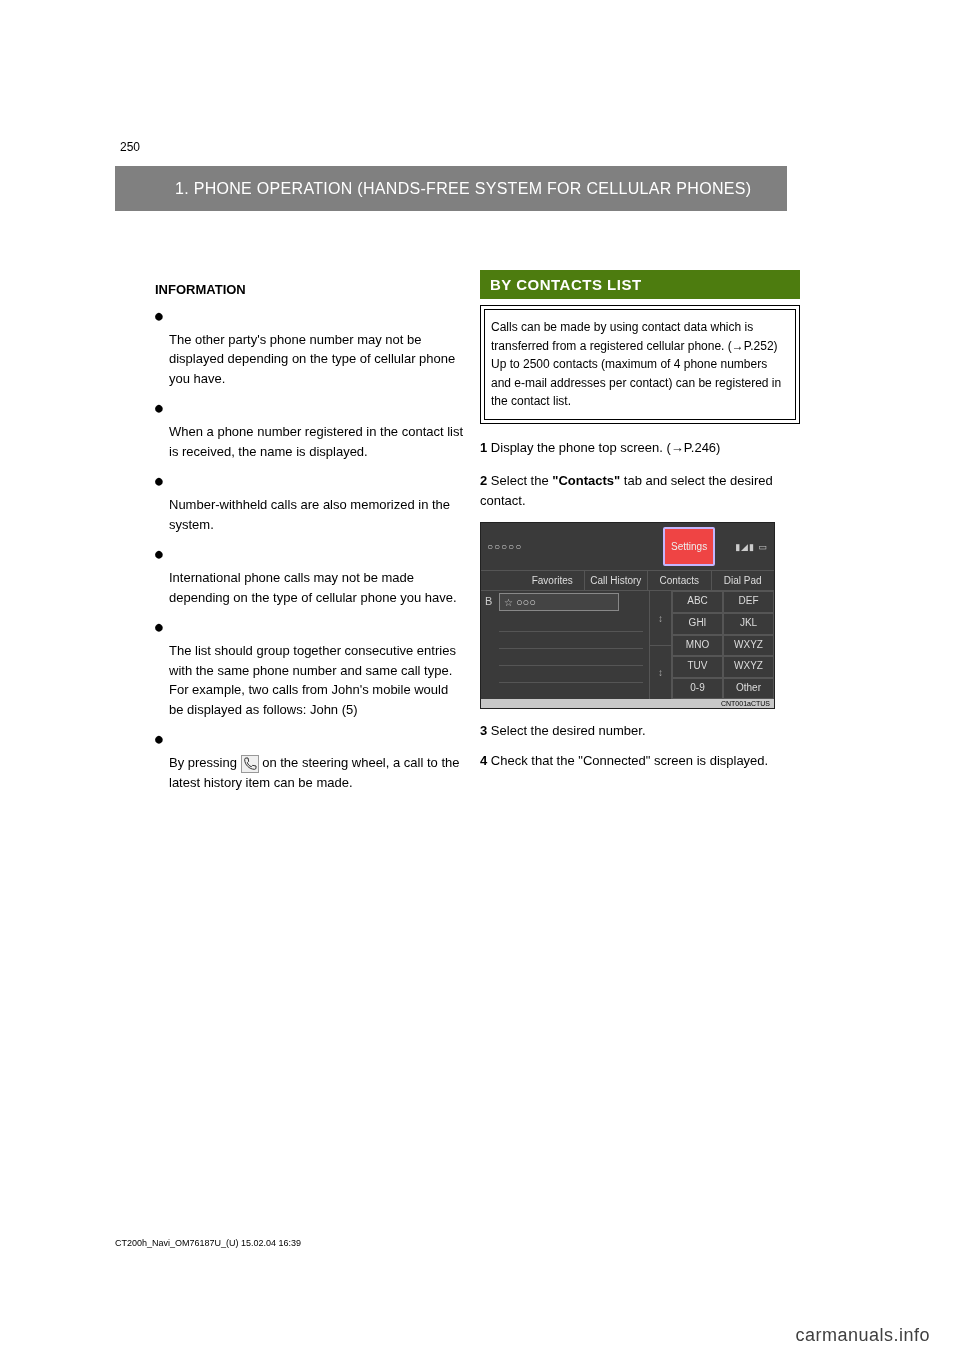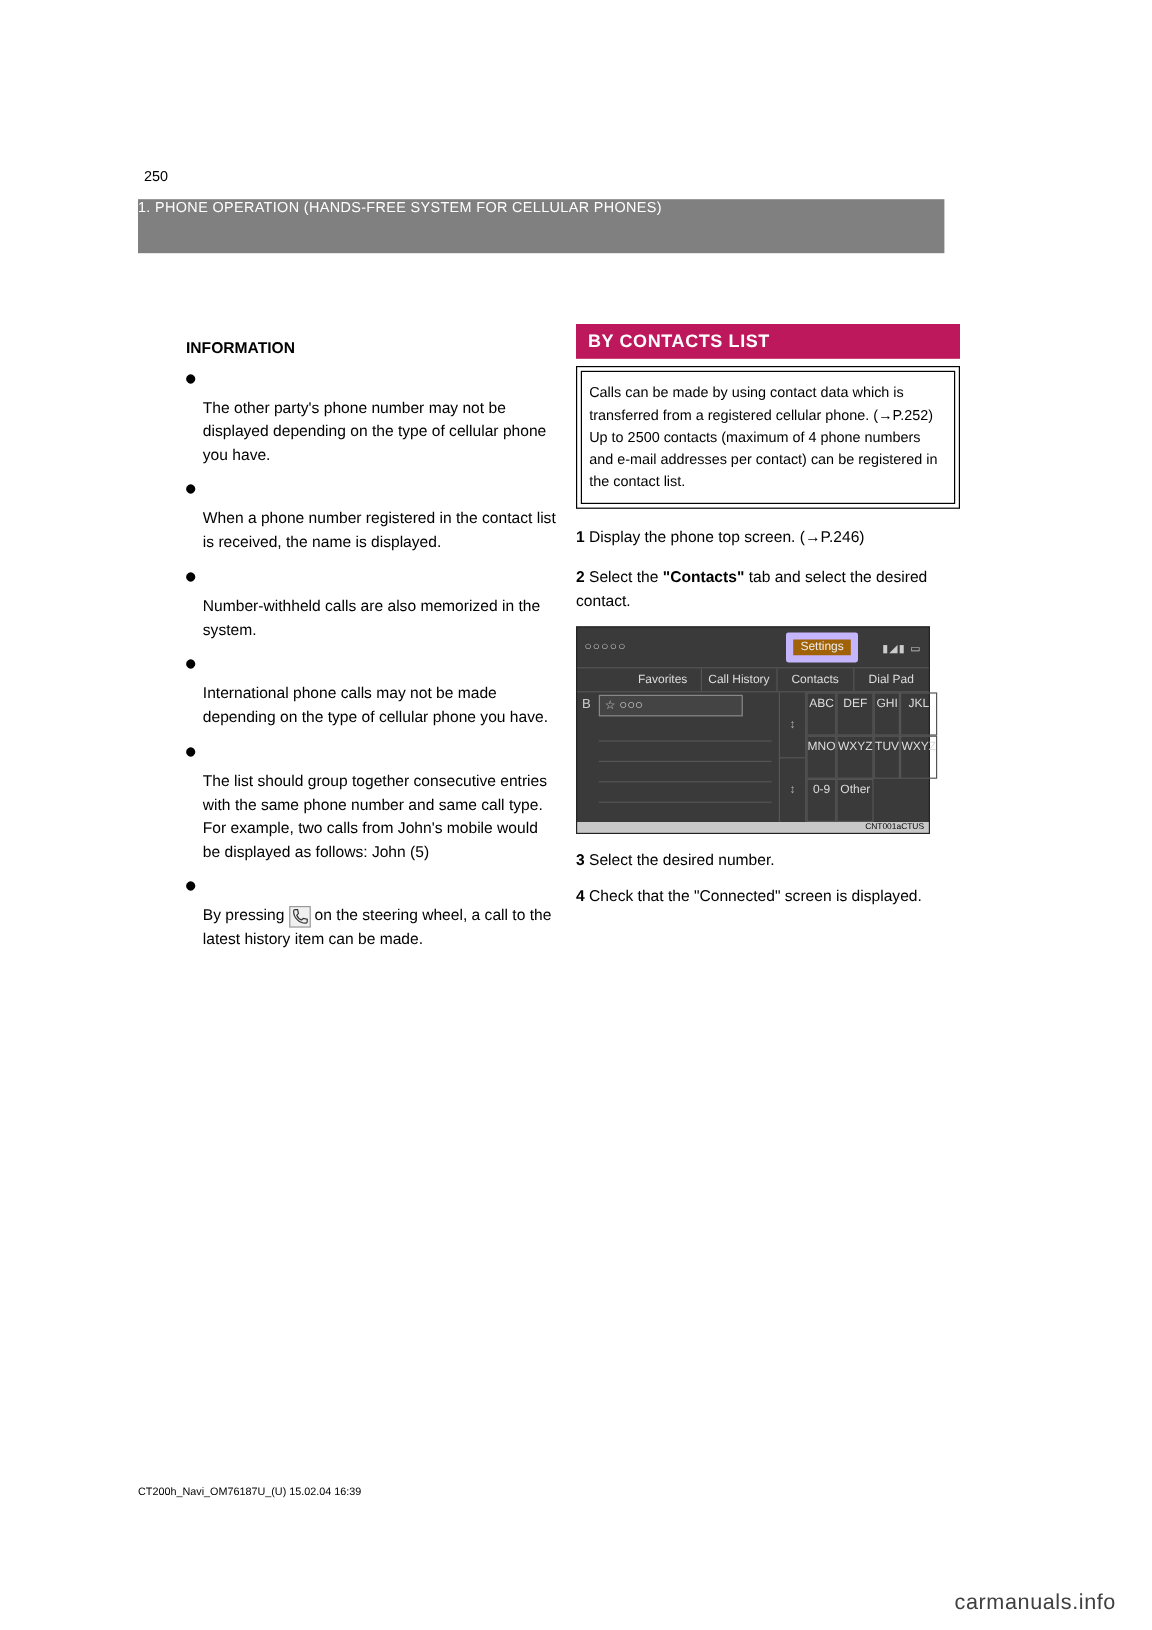--- a/index.html
+++ b/index.html
@@ -12,23 +12,24 @@
     color: #000;
   }
   .header-bar {
     position: absolute;
     top: 166px;
     left: 115px;
     width: 672px;
     height: 45px;
     background: #808080;
     display: flex;
-    align-items: flex-start;
+    align-items: center;
+    padding-left: 60px;
     color: #fff;
-    font-size: 12px;
+    font-size: 16px;
     letter-spacing: 0.3px;
   }
   .page-num {
     position: absolute;
     top: 140px;
     left: 120px;
     font-size: 12px;
     color: #000000;
   }
   .left-col {
@@ -55,21 +56,21 @@
   .inline-icon svg { width: 100%; height: 100%; }
 
   .right-col {
     position: absolute;
     top: 270px;
     left: 480px;
     width: 320px;
     font-size: 13px;
   }
   .section-header {
-    background: #be185d;
+    background: #4d7c0f;
     color: #fff;
     font-weight: bold;
     font-size: 15px;
     padding: 6px 10px;
     letter-spacing: 0.5px;
   }
   .boxed {
     border: 1px solid #000;
     padding: 12px 10px;
     margin-top: 6px;
@@ -98,23 +99,23 @@
     position: relative;
   }
   .ps-top {
     display: flex;
     align-items: center;
     padding: 4px 6px;
     border-bottom: 1px solid #555;
   }
   .ps-top .circle { letter-spacing: 1px; color: #ccc; font-size: 10px; flex:1; }
   .ps-top .settings-btn {
-    background: #a16207;
-    border: 6px solid #c4b5fd;
-    padding: 1px 6px;
+    background: #ef4444;
+    border: 2px solid #c4b5fd;
+    padding: 12px 6px;
     font-size: 10px;
     color: #eee;
     border-radius: 2px;
     margin-right: 20px;
   }
   .ps-top .status { font-size: 9px; color:#ccc; letter-spacing:1px;}
   .ps-tabs {
     display: flex;
     border-bottom: 1px solid #555;
     padding-left: 40px;
@@ -148,21 +149,21 @@
   .ps-lines div { border-bottom: 1px solid #555; height: 17px; }
   .ps-arrows {
     width: 22px;
     border-right: 1px solid #555;
     display: flex; flex-direction: column;
   }
   .ps-arrows div { flex:1; display:flex; align-items:center; justify-content:center; border-bottom:1px solid #555; font-size:10px; color:#aaa;}
   .ps-arrows div:last-child{border-bottom:none;}
   .ps-grid {
     display: grid;
-    grid-template-columns: 1fr 1fr 1fr 1fr;
+    grid-template-columns: 1fr 1fr;
     width: 102px;
   }
   .ps-grid div {
     border: 0.5px solid #555;
     text-align: center;
     font-size: 10px;
     padding: 3px 0;
     color: #ddd;
   }
   .ps-code {

